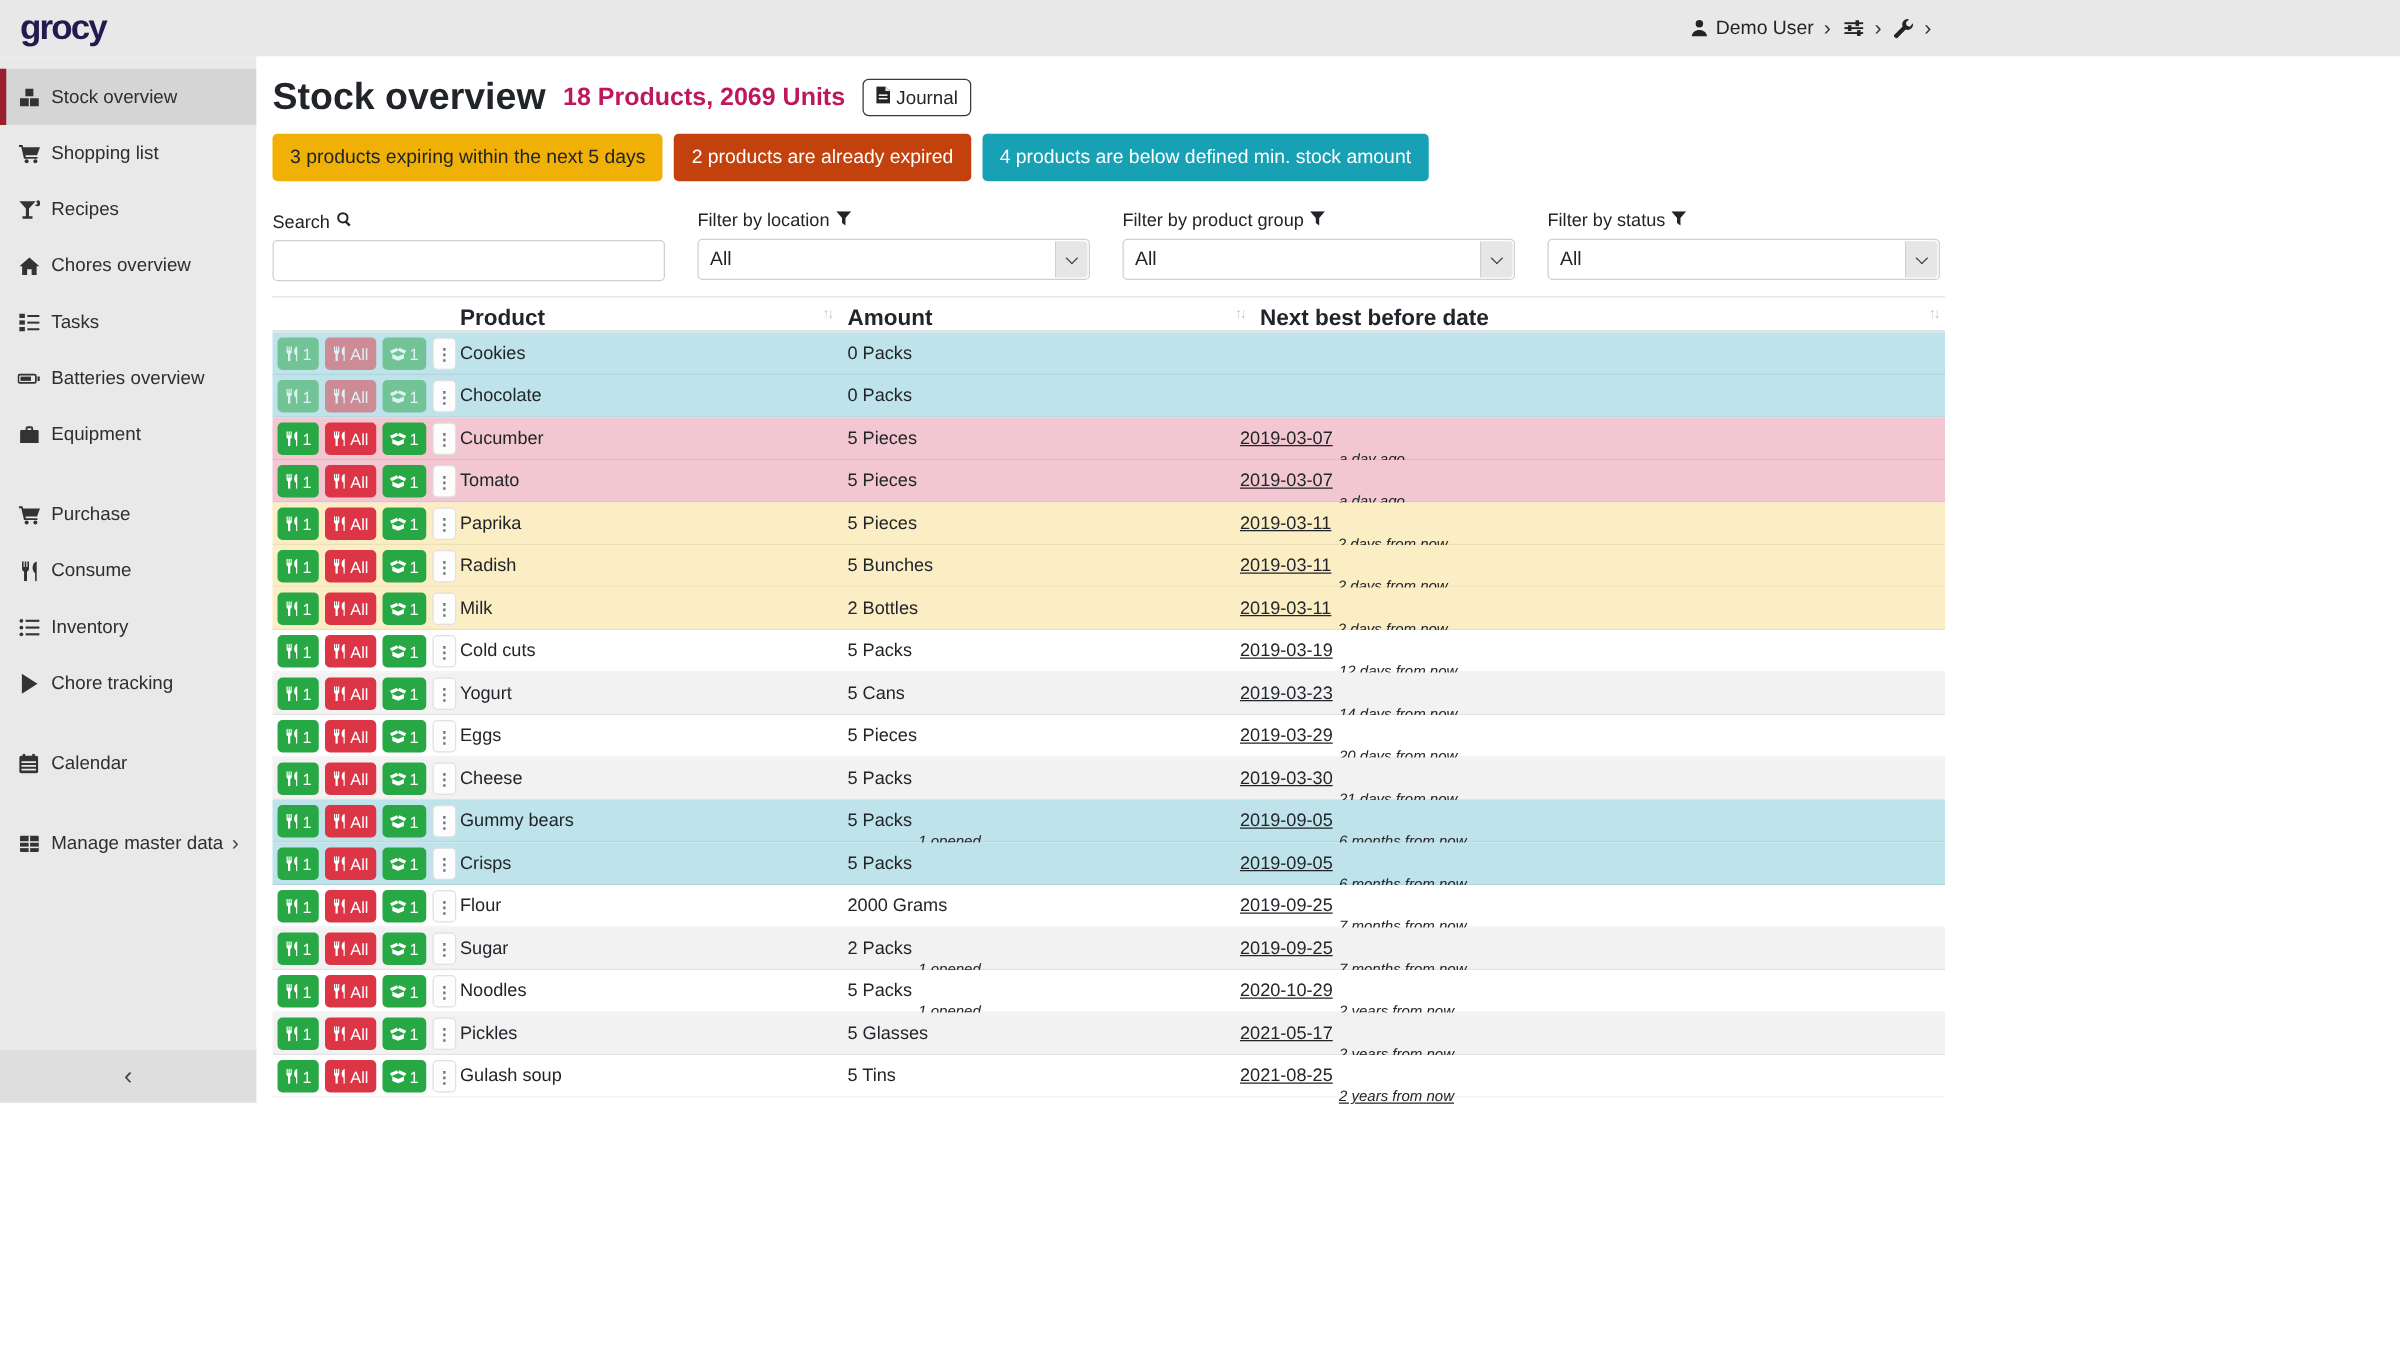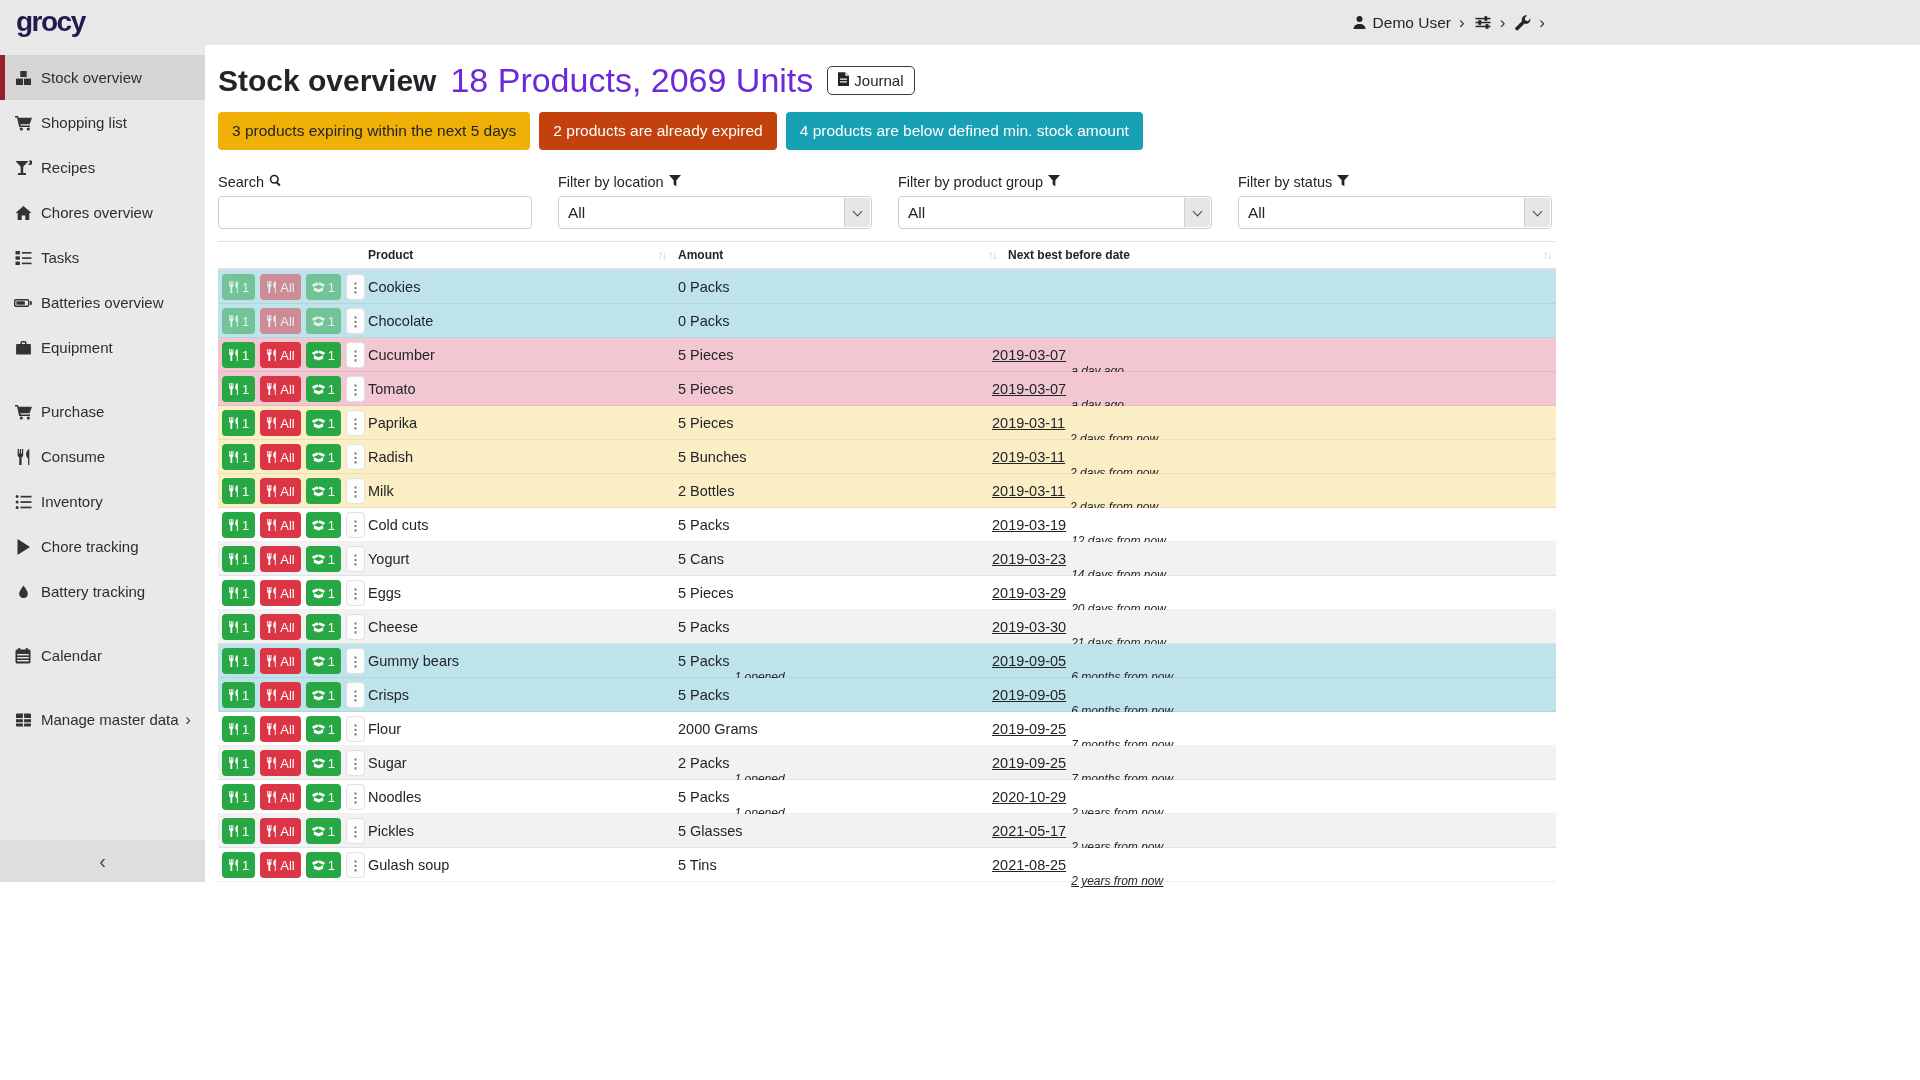--- a/index.html
+++ b/index.html
@@ -22,36 +22,36 @@
   .side-item { height:45px; display:flex; align-items:center; padding-left:14px; gap:9px; font-size:15px; color:#2e2e2e; cursor:pointer; position:relative; }
   .side-item .icon { width:18px; display:flex; justify-content:center; }
   .side-item.active { background:#d5d5d5; border-left:5px solid #991f2e; padding-left:9px; }
   .side-gap { height:19px; }
   .side-chev { position:absolute; right:14px; font-size:17px; color:#444; display:none; }
   .side-footer { position:absolute; bottom:0; left:0; width:205px; height:42px; background:#dedede; display:flex; align-items:center; justify-content:center; font-size:20px; color:#444; cursor:pointer; }
   
   .main { position:absolute; left:205px; top:45px; width:1351px; }
   .title-row { margin:16px 0 0 13px; display:flex; align-items:center; gap:14px; }
   .page-title { font-size:30px; font-weight:600; color:#212529; }
-  .page-subtitle { font-size:34px; font-weight:400; color:#6d28d9; }
+  .page-subtitle { font-size:20px; font-weight:700; color:#be185d; }
   .btn-journal { display:inline-flex; align-items:center; gap:5px; border:1px solid #343a40; border-radius:5px; background:#fff; color:#212529; font-size:15px; padding:5px 10px; cursor:pointer; font-family:inherit; }
   .alerts { margin:12px 0 0 13px; display:flex; gap:9px; }
   .alert { border-radius:4px; padding:10px 14px; font-size:15.5px; font-weight:500; }
   
   .filters { margin:24px 0 0 13px; display:flex; gap:26px; }
   .fcol { width:314px; }
   .flabel { font-size:14.5px; color:#212529; display:flex; align-items:center; gap:5px; margin-bottom:6px; }
   .finput { width:100%; height:33px; border:1px solid #cfcfcf; border-radius:4px; background:#fff; font-size:15px; padding:0 9px; font-family:inherit; color:#212529; }
   .fselect { position:relative; width:100%; height:33px; border:1px solid #cfcfcf; border-radius:4px; background:#fff; font-size:15.5px; display:flex; align-items:center; padding-left:9px; cursor:pointer; }
   .caret-box { position:absolute; right:1px; top:1px; bottom:1px; width:26px; background:#e6e6e6; border-left:1px solid #cfcfcf; border-radius:0 3px 3px 0; display:flex; align-items:center; justify-content:center; }
   .chev-down { width:7px; height:7px; border-right:1.5px solid #444; border-bottom:1.5px solid #444; transform:rotate(45deg); margin-top:-3px; }
   
   .stock-table { position:relative; margin:12px 0 0 13px; width:1338px; border-top:1px solid #dee2e6; }
   .thead { position:relative; height:28px; border-bottom:2px solid #dee2e6; }
-  .th { position:absolute; top:6px; font-size:12px; font-weight:700; color:#212529; }
+  .th { position:absolute; top:6px; font-size:18px; font-weight:700; color:#212529; }
   .sort { position:absolute; top:7px; font-size:11.5px; letter-spacing:-2px; color:#c9c9c9; }
   .trow { position:relative; height:34px; border-bottom:1px solid rgba(0,0,0,0.06); }
   .cell { position:absolute; top:0; height:34px; display:flex; align-items:center; font-size:14.5px; color:#212529; }
   .c-actions { left:4px; gap:5px; }
   .c-product { left:150px; }
   .c-amount { left:460px; }
   .c-date { left:774px;text-decoration:underline; }
   .note { font-style:italic; font-size:12px; margin-left:5px;margin-top:32px; }
   .btn { height:26px; border:none; border-radius:4px; color:#fff; font-size:13px; display:inline-flex; align-items:center; justify-content:center; gap:3px; padding:0 6px; cursor:pointer; font-family:inherit; }
   .btn-green { background:#28a745; }
@@ -215,29 +215,20 @@
   </div>
       <div class="side-item">
     <span class="icon">
           <svg width="15" height="16" viewBox="0 0 14 16" fill="#333">
             <path d="M1 0l12.5 8L1 16z"></path>
           </svg>
         </span>
     <span class="lbl">Chore tracking</span>
 
   </div>
-      <div class="side-item">
-    <span class="icon">
-          <svg width="13" height="16" viewBox="0 0 16 16" fill="#333">
-            <path d="M8 0s5.3 6.8 5.3 10.1C13.3 13.3 11 15.5 8 15.5S2.7 13.3 2.7 10.1C2.7 6.8 8 0 8 0z"></path>
-          </svg>
-        </span>
-    <span class="lbl">Battery tracking</span>
-
-  </div>
       <div class="side-gap"></div>
       <div class="side-item">
     <span class="icon">
           <svg width="16" height="16" viewBox="0 0 16 16" fill="#333">
             <rect x="3.2" y="0" width="2" height="3.2"></rect>
             <rect x="10.8" y="0" width="2" height="3.2"></rect>
             <rect x="0.5" y="1.6" width="15" height="13.9" rx="1.4"></rect>
             <rect x="2.2" y="6" width="11.6" height="1.4" fill="#e9e9e9"></rect>
             <rect x="2.2" y="9" width="11.6" height="1.4" fill="#e9e9e9"></rect>
             <rect x="2.2" y="12" width="11.6" height="1.4" fill="#e9e9e9"></rect>

